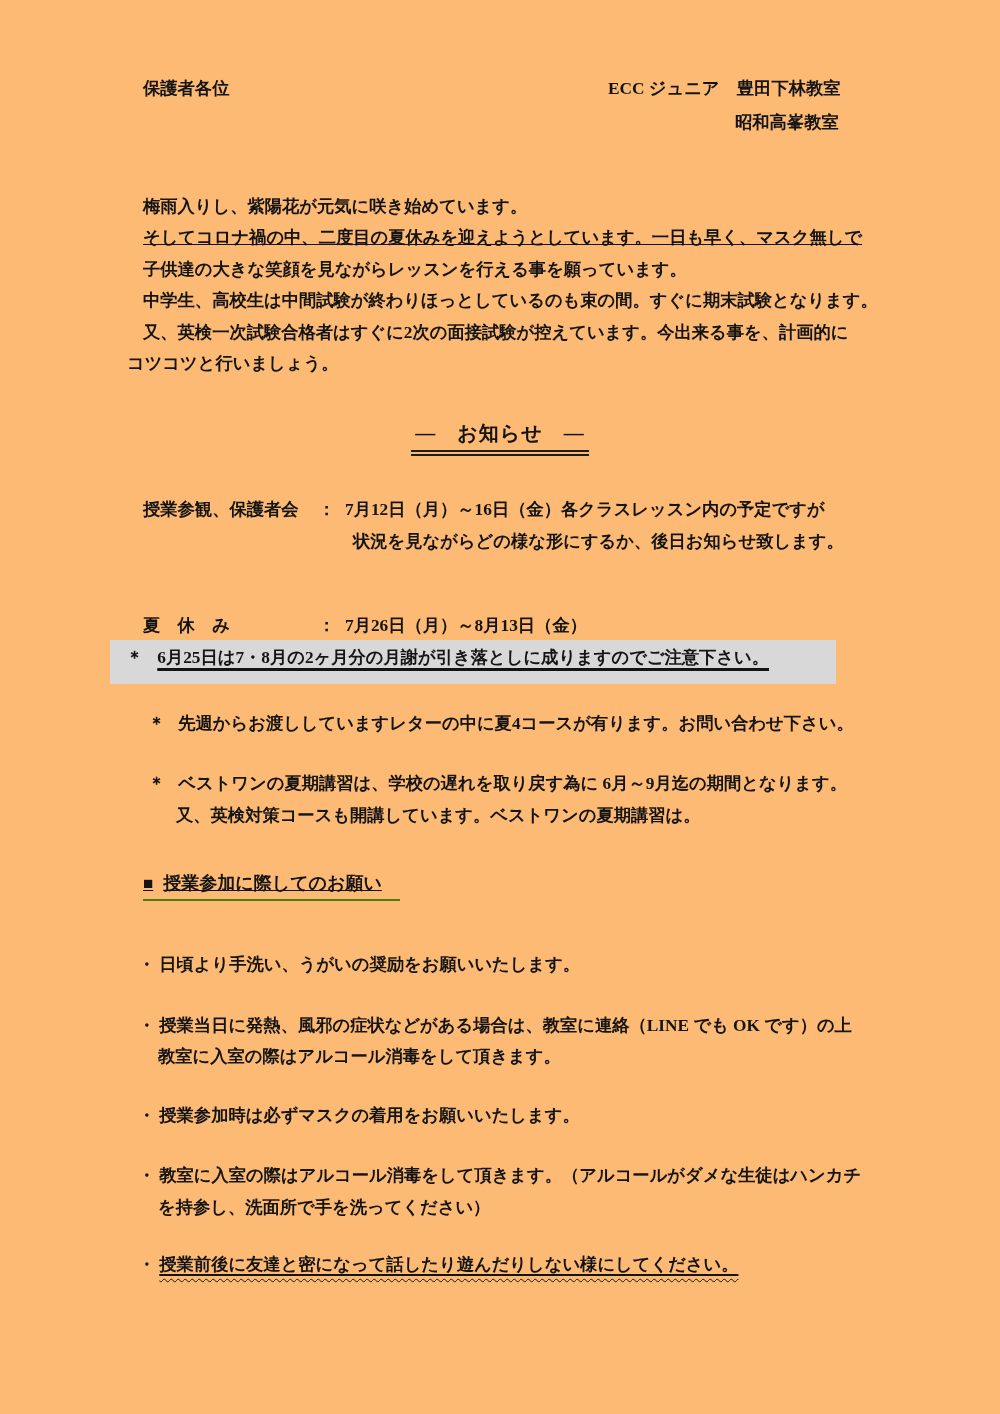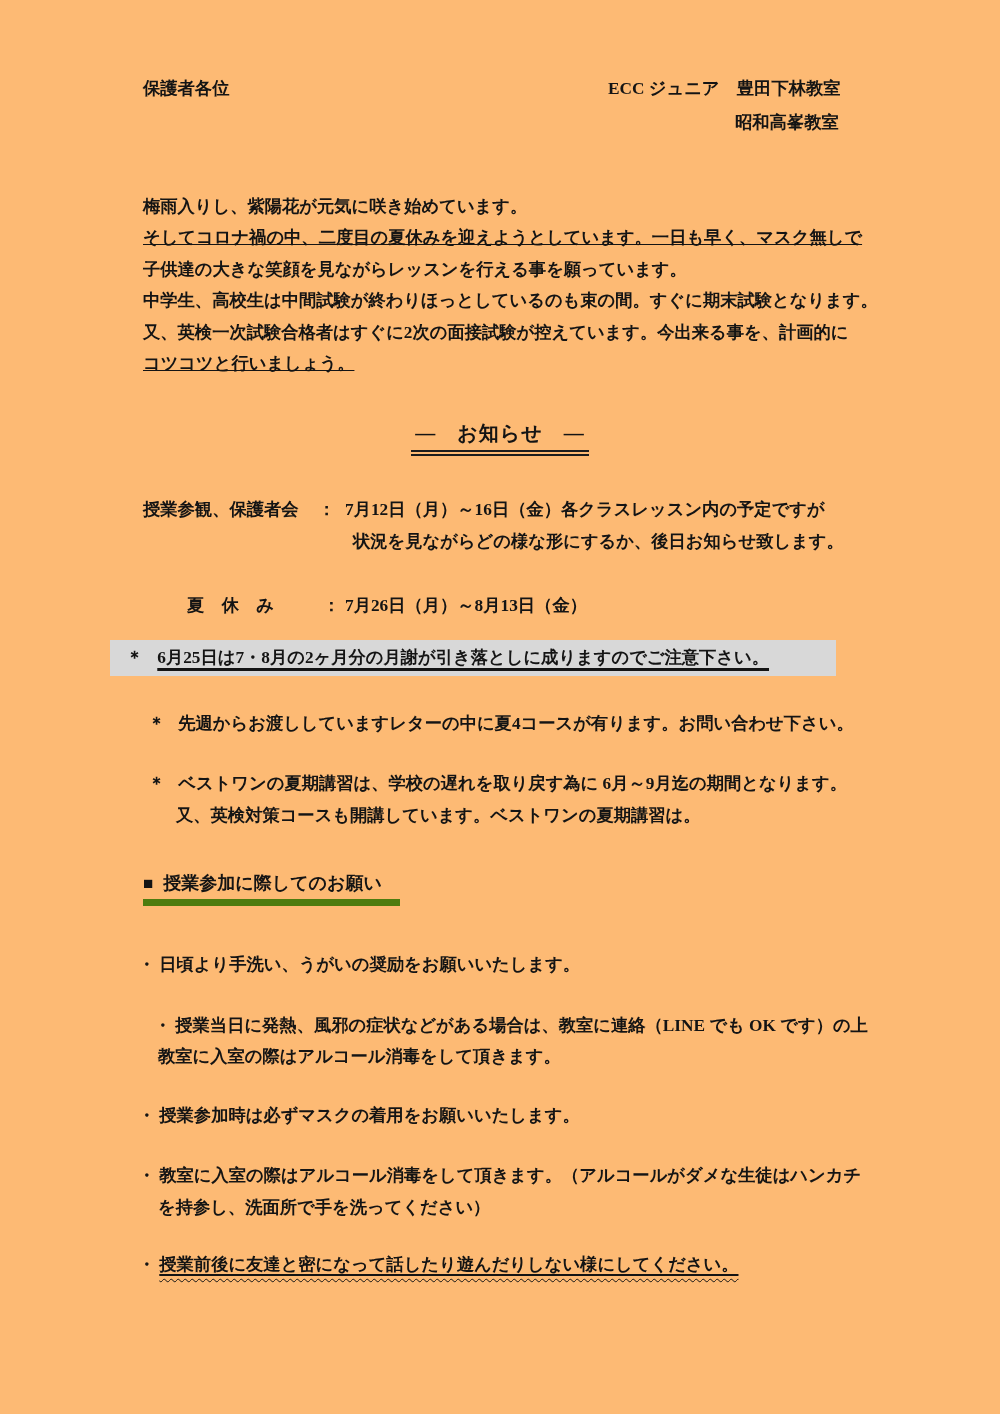--- a/index.html
+++ b/index.html
@@ -24,39 +24,40 @@
     font-size: 20px;
     letter-spacing: 1px;
     border-bottom: 6px double #1c1c1c;
     padding: 0 4px 3px 4px;
   }
   .highlight-box {
     position: absolute;
     left: 110px;
     top: 640px;
     width: 726px;
-    height: 36px;
+    height: 44px;
     background: #d8d8d8;
     line-height: 36px;
     white-space: nowrap;
   }
   .highlight-box .ast-marker { margin-left: 16px; }
   .highlight-box .hl-text {
     margin-left: 14px;
     text-decoration: underline;
     text-decoration-thickness: 2.5px;
     text-underline-offset: 5px;
   }
   .ast-marker { display: inline-block; }
   .ast-text { margin-left: 13px; }
   .section-heading {
     display: inline-block;
     font-size: 18px;
-    border-bottom: 7px solid #4d7c0f;
+    border-bottom: 2px solid #4d7c0f;
     padding: 0 18px 4px 0;
+    text-decoration: underline;
   }
   .section-heading .sq { margin-right: 10px; font-size: 17px; }
   .bullet-marker { margin-right: 4px; }
   .wavy-outer {
     text-decoration: underline wavy;
     text-decoration-thickness: 1px;
     text-underline-offset: 8px;
   }
   .wavy-inner {
     text-decoration: underline solid;
@@ -71,32 +72,32 @@
 
   <div class="ln" style="left:143px; top:78px;">保護者各位</div>
   <div class="ln" style="left:608px; top:78px;">ECC ジュニア　豊田下林教室</div>
   <div class="ln" style="left:735px; top:112px;">昭和高峯教室</div>
 
   <div class="ln" style="left:143px; top:196px;">梅雨入りし、紫陽花が元気に咲き始めています。</div>
   <div class="ln" style="left:143px; top:227px;text-decoration:underline;">そしてコロナ禍の中、二度目の夏休みを迎えようとしています。一日も早く、マスク無しで</div>
   <div class="ln" style="left:143px; top:259px;">子供達の大きな笑顔を見ながらレッスンを行える事を願っています。</div>
   <div class="ln" style="left:143px; top:290px;">中学生、高校生は中間試験が終わりほっとしているのも束の間。すぐに期末試験となります。</div>
   <div class="ln" style="left:143px; top:322px;">又、英検一次試験合格者はすぐに2次の面接試験が控えています。今出来る事を、計画的に</div>
-  <div class="ln" style="left:143px; top:353px;text-decoration:underline;">コツコツと行いましょう。</div>
+  <div class="ln" style="left:127px; top:353px;">コツコツと行いましょう。</div>
 
   <div class="notice-title-wrap" style="top:420px;">
     <span class="notice-title">―　お知らせ　―</span>
   </div>
 
   <div class="ln" style="left:143px; top:499px;">
     <span class="label-col">授業参観、保護者会</span><span class="sep-col">：</span><span>7月12日（月）～16日（金）各クラスレッスン内の予定ですが</span>
   </div>
   <div class="ln" style="left:353px; top:531px;">状況を見ながらどの様な形にするか、後日お知らせ致します。</div>
 
-  <div class="ln" style="left:143px; top:595px;text-align:center;">
+  <div class="ln" style="left:143px; top:615px;">
     <span class="label-col">夏　休　み</span><span class="sep-col">：</span><span>7月26日（月）～8月13日（金）</span>
   </div>
 
   <div class="highlight-box">
     <span class="ast-marker">＊</span><span class="hl-text">6月25日は7・8月の2ヶ月分の月謝が引き落としに成りますのでご注意下さい。</span>
   </div>
 
   <div class="ln" style="left:148px; top:713px;">
     <span class="ast-marker">＊</span><span class="ast-text">先週からお渡ししていますレターの中に夏4コースが有ります。お問い合わせ下さい。</span>
   </div>
@@ -109,21 +110,21 @@
   <div class="ln" style="left:143px; top:872px;">
     <span class="section-heading">
       <span class="sq">■</span><span>授業参加に際してのお願い</span>
     </span>
   </div>
 
   <div class="ln" style="left:138px; top:954px;">
     <span class="bullet-marker">・</span><span>日頃より手洗い、うがいの奨励をお願いいたします。</span>
   </div>
 
-  <div class="ln" style="left:154px; top:1015px;text-align:center;">
+  <div class="ln" style="left:138px; top:1015px;text-align:center;">
     <span class="bullet-marker">・</span><span>授業当日に発熱、風邪の症状などがある場合は、教室に連絡（LINE でも OK です）の上</span>
   </div>
   <div class="ln" style="left:158px; top:1046px;">教室に入室の際はアルコール消毒をして頂きます。</div>
 
   <div class="ln" style="left:138px; top:1105px;">
     <span class="bullet-marker">・</span><span>授業参加時は必ずマスクの着用をお願いいたします。</span>
   </div>
 
   <div class="ln" style="left:138px; top:1165px;">
     <span class="bullet-marker">・</span><span>教室に入室の際はアルコール消毒をして頂きます。（アルコールがダメな生徒はハンカチ</span>

